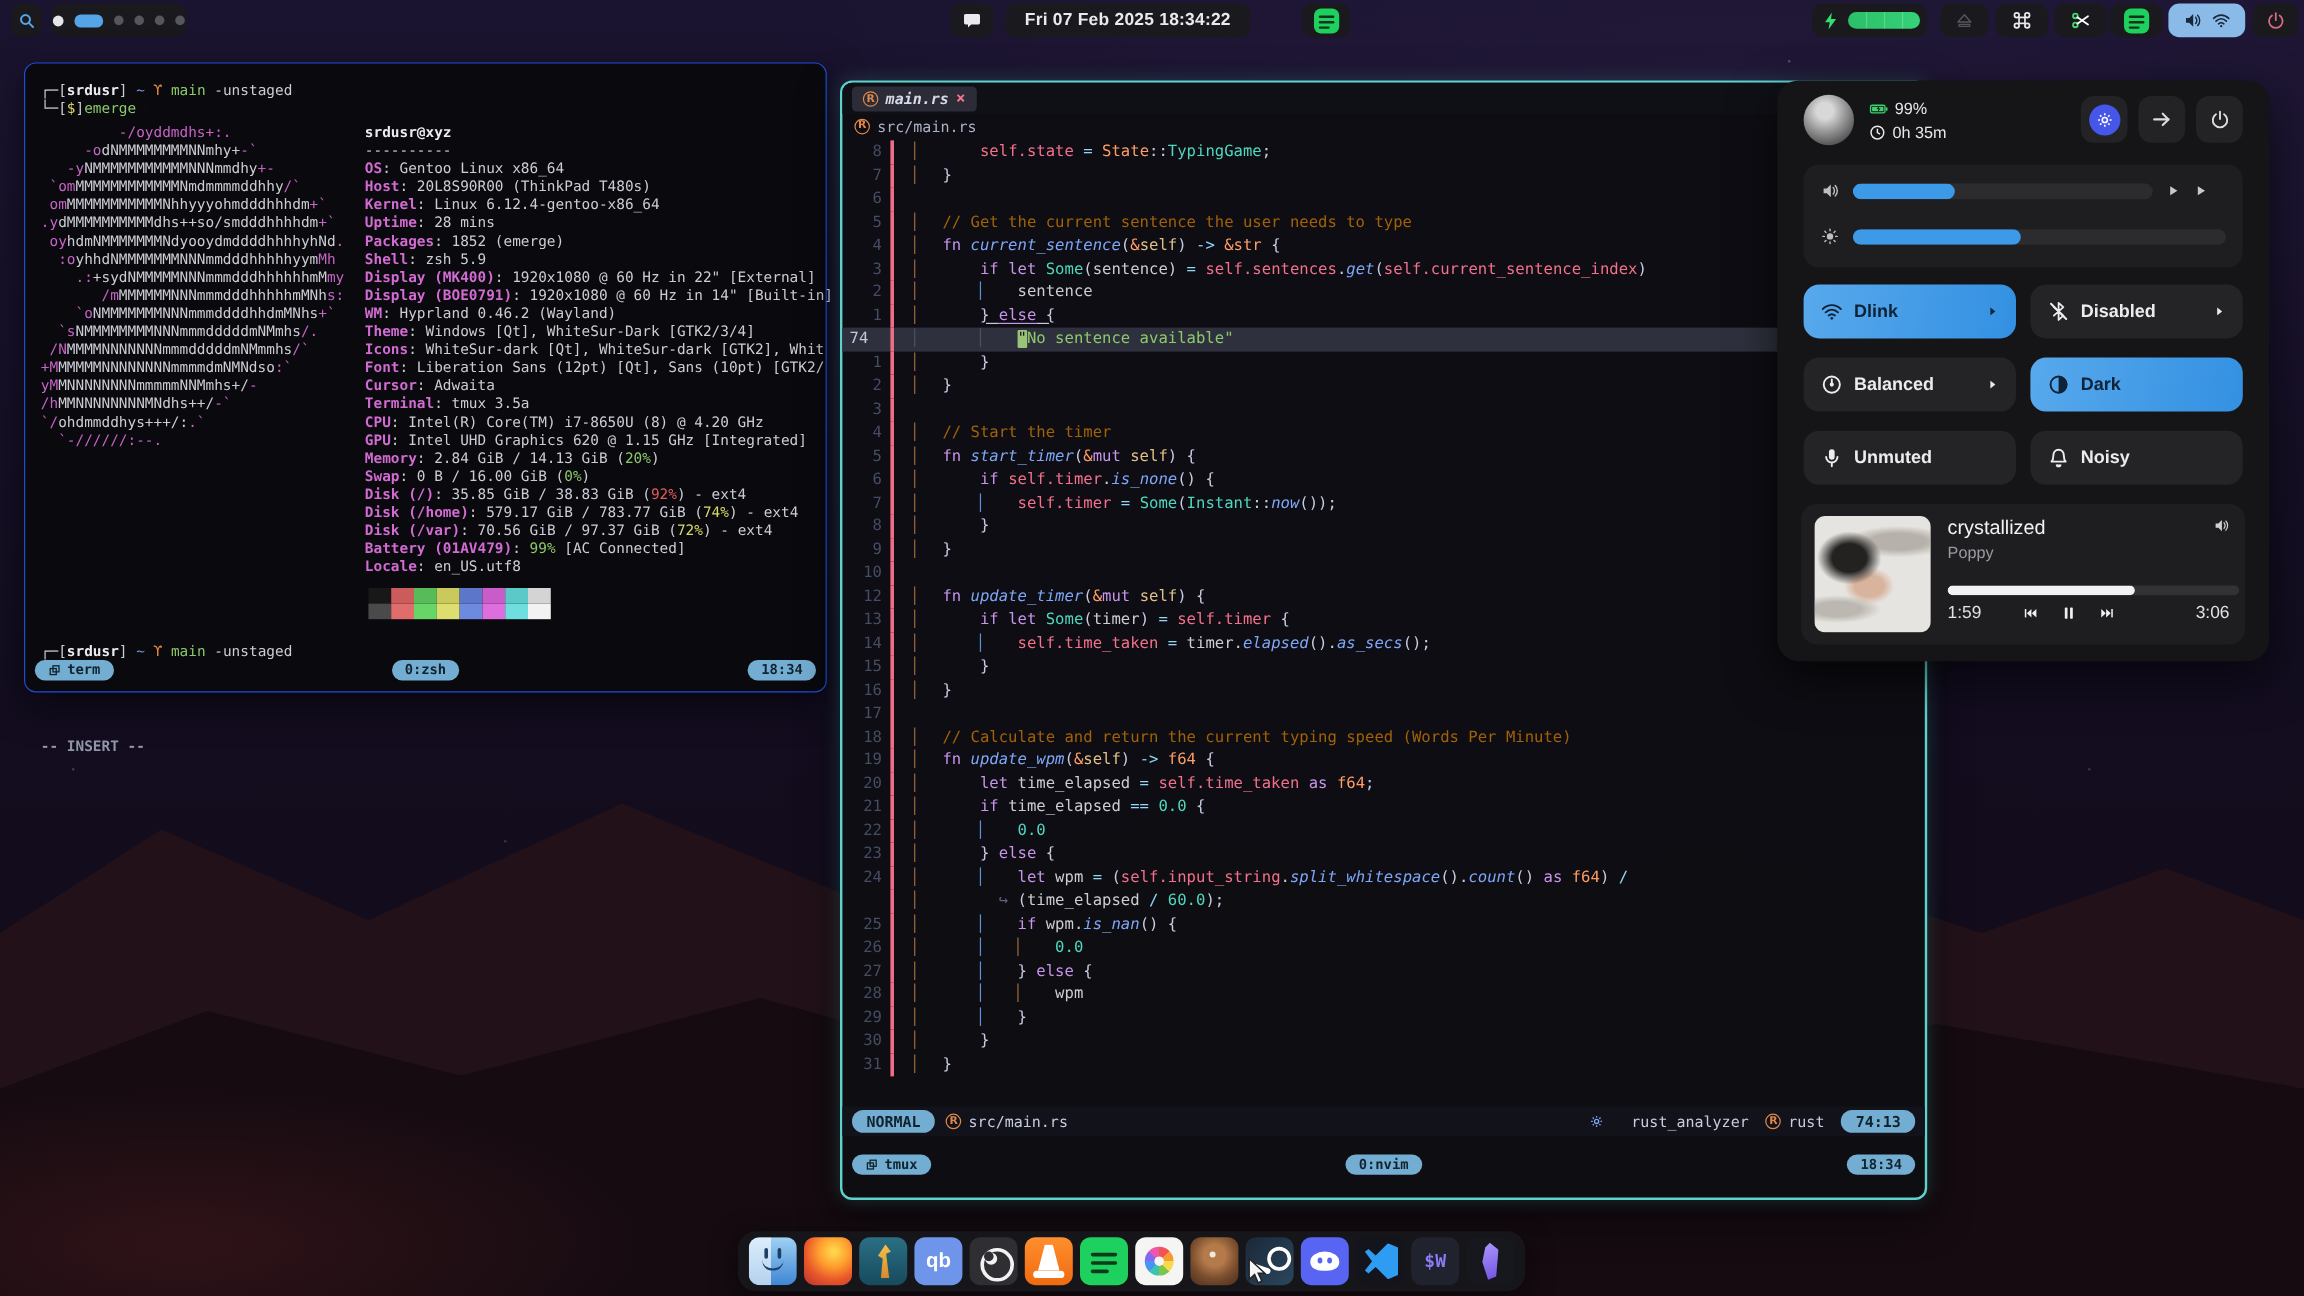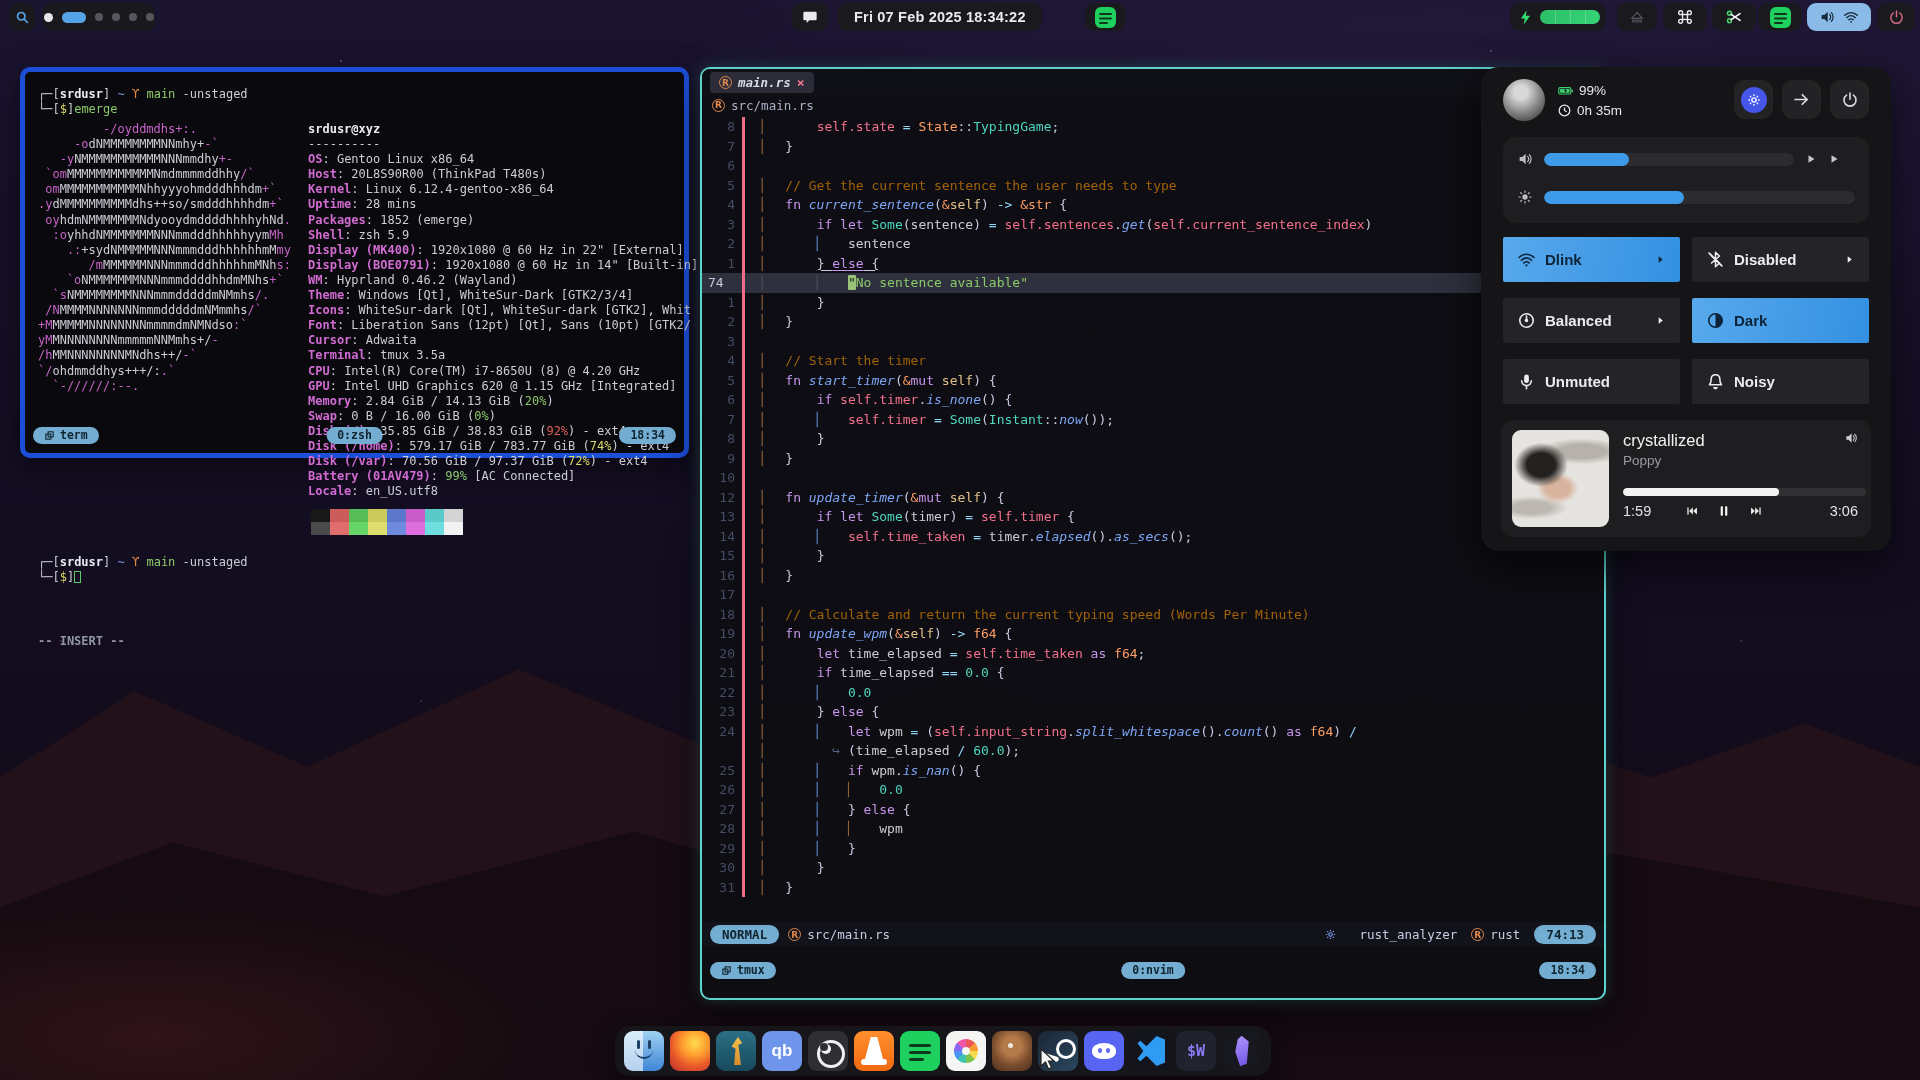--- a/index.html
+++ b/index.html
@@ -38,22 +38,22 @@
   .batt-bar i { position:absolute; top:0; bottom:0; width:1px; background:rgba(255,255,255,.22); }
   .spotify-chip { width:21px; height:21px; border-radius:6px; background:#1ed15e; position:relative; }
   .spotify-chip::before { content:""; position:absolute; left:4px; right:4px; top:6px; height:2.4px; border-radius:2px;
     background:#10341c; box-shadow:0 4.6px 0 0 #10341c; }
   .spotify-chip::after { content:""; position:absolute; left:4px; width:9px; top:15.2px; height:2.4px; border-radius:2px; background:#10341c; }
 
   
   .window { position:absolute; border-radius:10px; }
 
   
-  .terminal { left:20px; top:67px; width:669px; height:391px; background:rgba(9,9,13,.97);
-    border:5px solid #1d4ed8; box-shadow:0 10px 30px rgba(0,0,0,.55); }
+  .terminal { left:20px; top:52px; width:669px; height:525px; background:rgba(9,9,13,.97);
+    border:1px solid #1d4ed8; box-shadow:0 10px 30px rgba(0,0,0,.55); }
   .tline { font-family:"DejaVu Sans Mono",monospace; font-size:12px; line-height:15.1px; white-space:pre; }
   .t-top    { position:absolute; left:13px; top:15px; }
   .t-art    { position:absolute; left:13px; top:50px; }
   .t-info   { position:absolute; left:283px; top:50px; }
   .t-pal    { position:absolute; left:286px; top:437px; }
   .pal-row  { display:flex; height:13px; }
   .pal-row span { width:19px; height:13px; display:block; }
   .t-bottom { position:absolute; left:13px; top:483px; }
   .t-mode   { position:absolute; left:13px; top:515px; color:#9096a8; font-weight:700; font-size:12px; font-family:"DejaVu Sans Mono",monospace;margin-top:47px; }
   .tmuxbar { position:absolute; left:8px; right:8px; bottom:9px; height:18px; display:flex; align-items:center; }
@@ -117,21 +117,21 @@
     justify-content:center; font-size:19px; color:#dcdce2; }
   .hdr-btn .bluedot { width:26px; height:26px; border-radius:50%; background:#4556e8; display:flex;
     align-items:center; justify-content:center; font-size:15px; color:#fff; }
   .sliders { position:absolute; left:22px; top:70px; width:366px; height:86px; background:#1e1e20; border-radius:13px; }
   .srow { position:absolute; left:14px; right:14px; height:16px; display:flex; align-items:center; gap:11px; }
   .track { height:13px; border-radius:7px; background:#2c2c2f; position:relative; overflow:hidden; flex:1; }
   .fill { position:absolute; left:0; top:0; bottom:0; border-radius:7px; background:#3d9ae8; }
   .sbtn { color:#c8c8ce; font-size:12px; }
   .toggle-grid { position:absolute; left:22px; top:170px; width:366px; display:grid;
     grid-template-columns:1fr 1fr; gap:16px 12px; }
-  .toggle { height:45px; border-radius:2px; background:#242426; display:flex; align-items:center; gap:9px;
+  .toggle { height:45px; border-radius:13px; background:#242426; display:flex; align-items:center; gap:9px;
     padding:0 14px; font-size:15px; font-weight:700; color:#ececf0; }
   .toggle.on { background:linear-gradient(100deg,#58a9ec,#3390e2); color:#0e2337; }
   .toggle .chev { margin-left:auto; font-size:11px; }
   .music { position:absolute; left:20px; top:353px; width:370px; height:117px; background:#1e1e20; border-radius:13px; }
   .album { position:absolute; left:11px; top:10px; width:97px; height:97px; border-radius:9px;
     background:
       radial-gradient(ellipse 46% 38% at 30% 36%, #242220 0 32%, transparent 60%),
       radial-gradient(ellipse 30% 22% at 47% 60%, #d8b49e 0 42%, transparent 72%),
       radial-gradient(ellipse 60% 18% at 72% 22%, #b6b2ab 0 40%, transparent 75%),
       radial-gradient(ellipse 50% 16% at 20% 80%, #bcb8b1 0 40%, transparent 75%),

